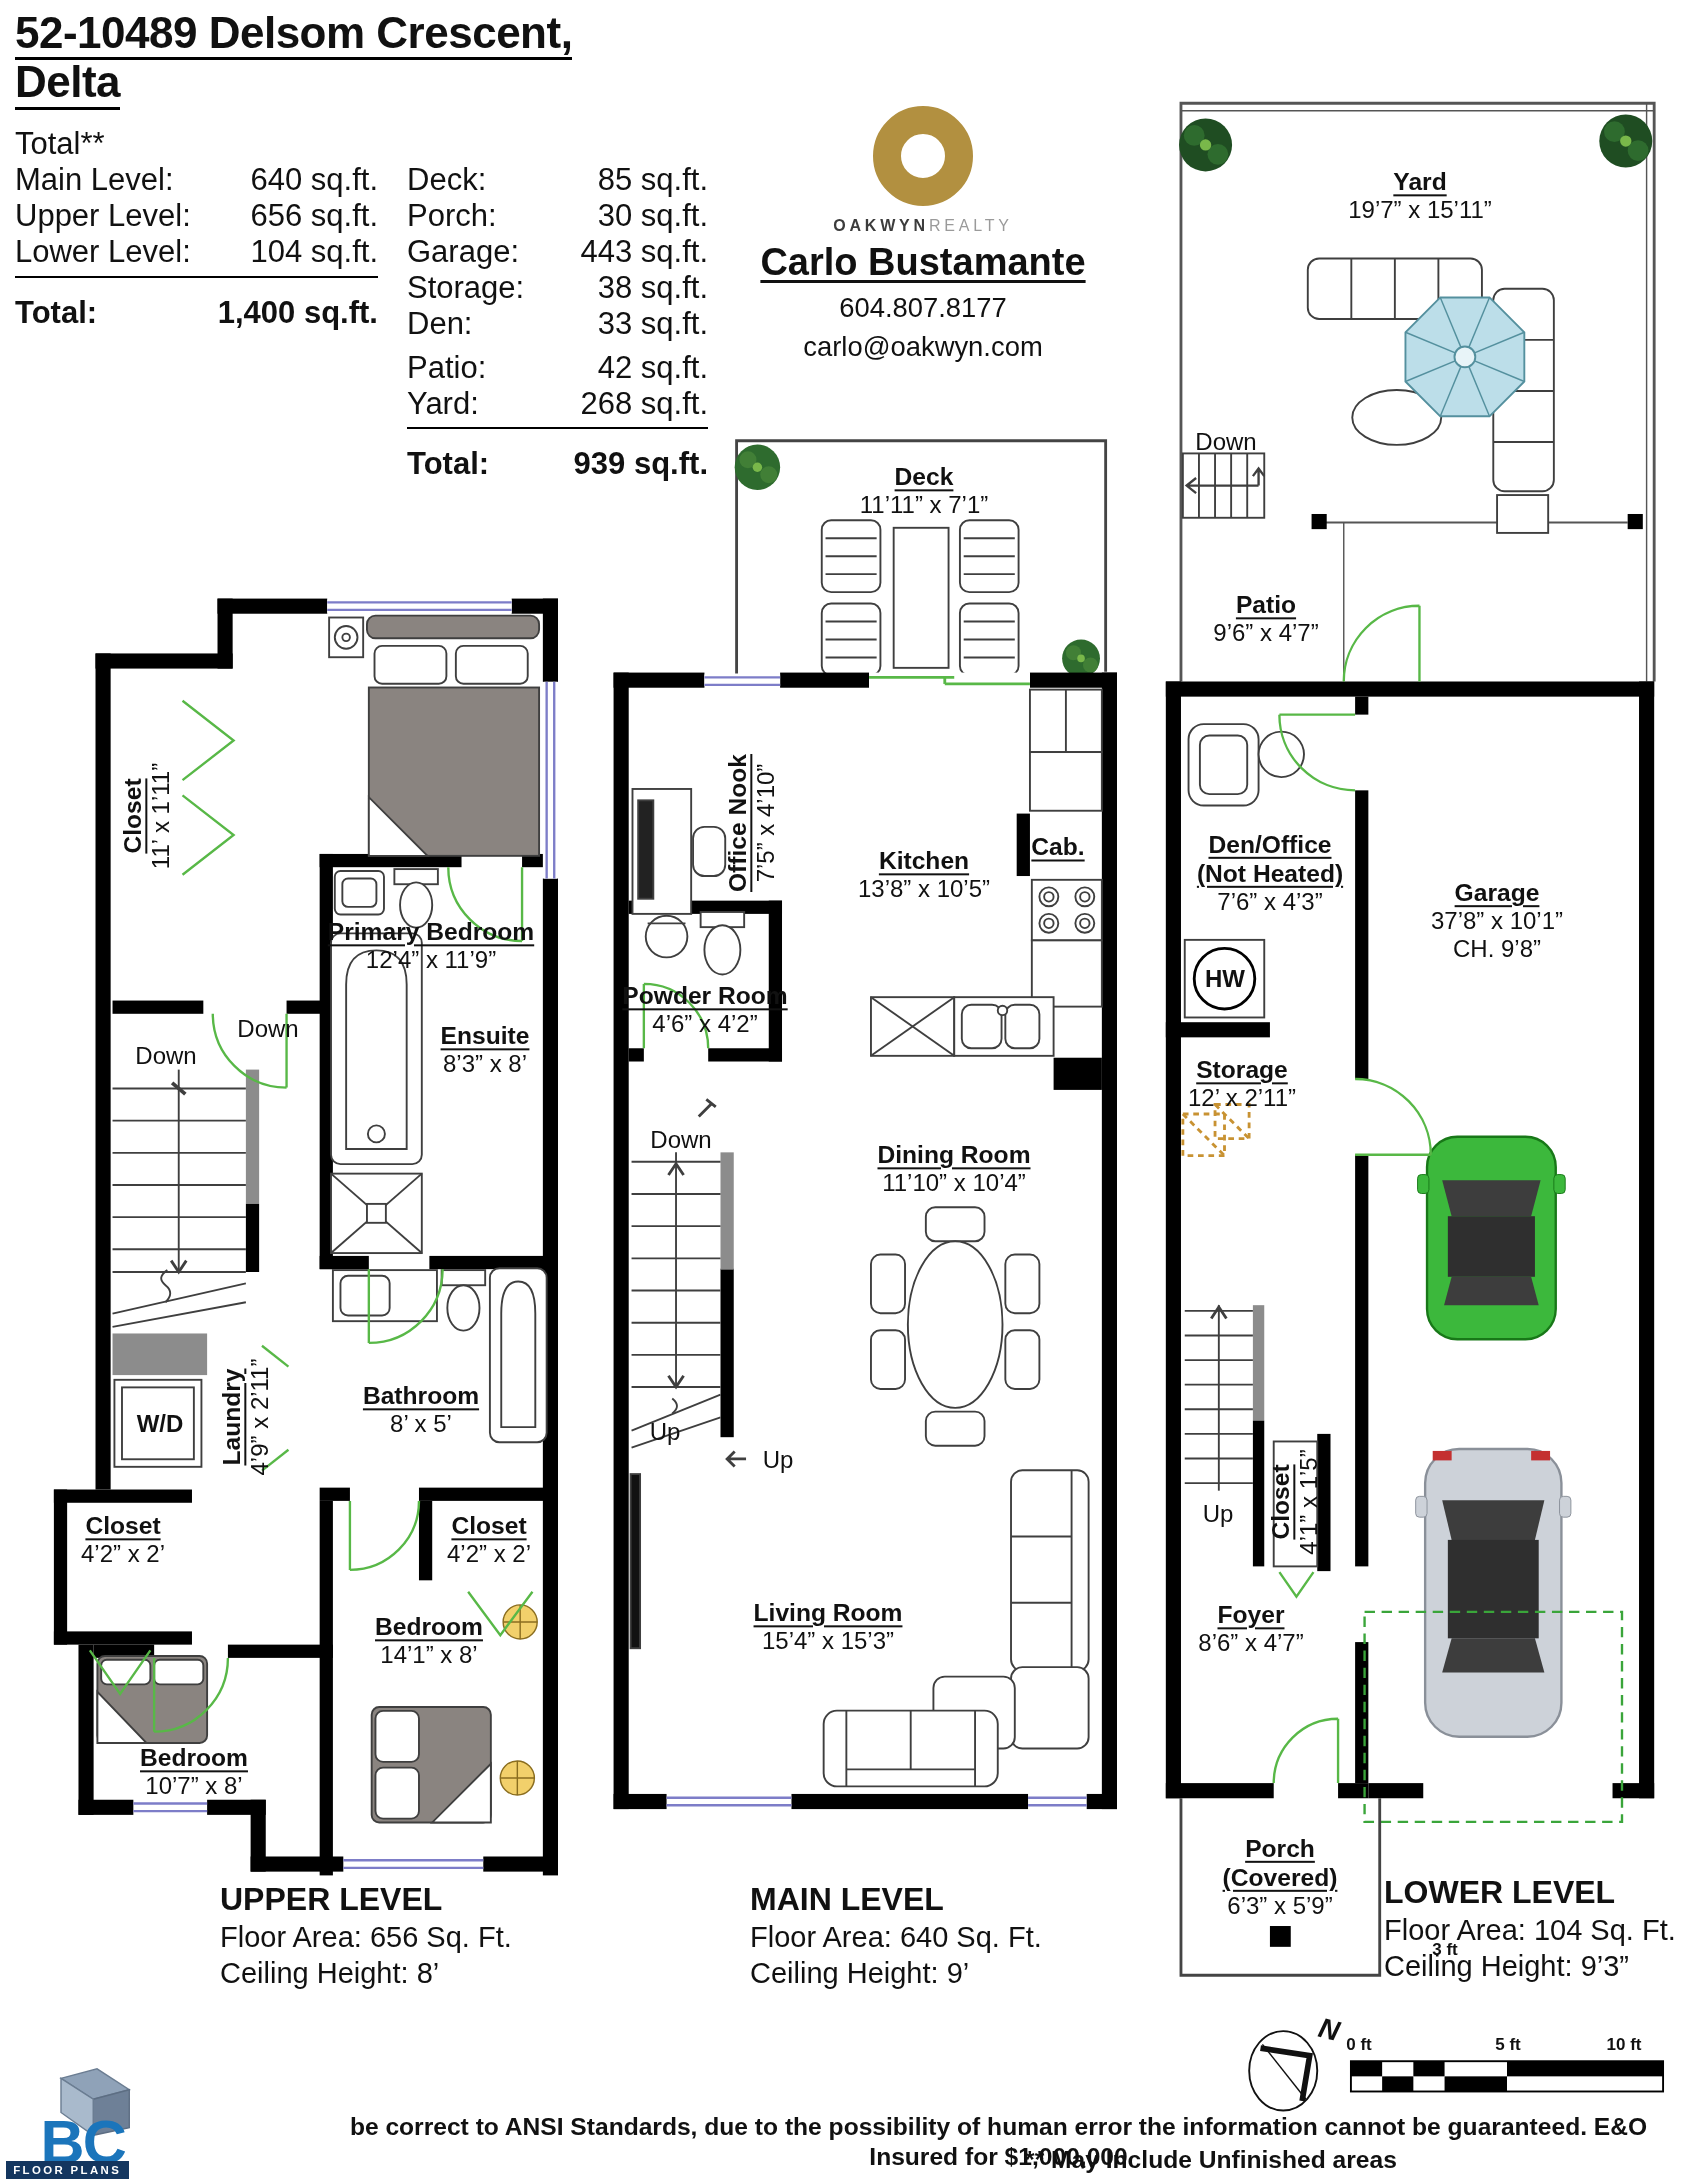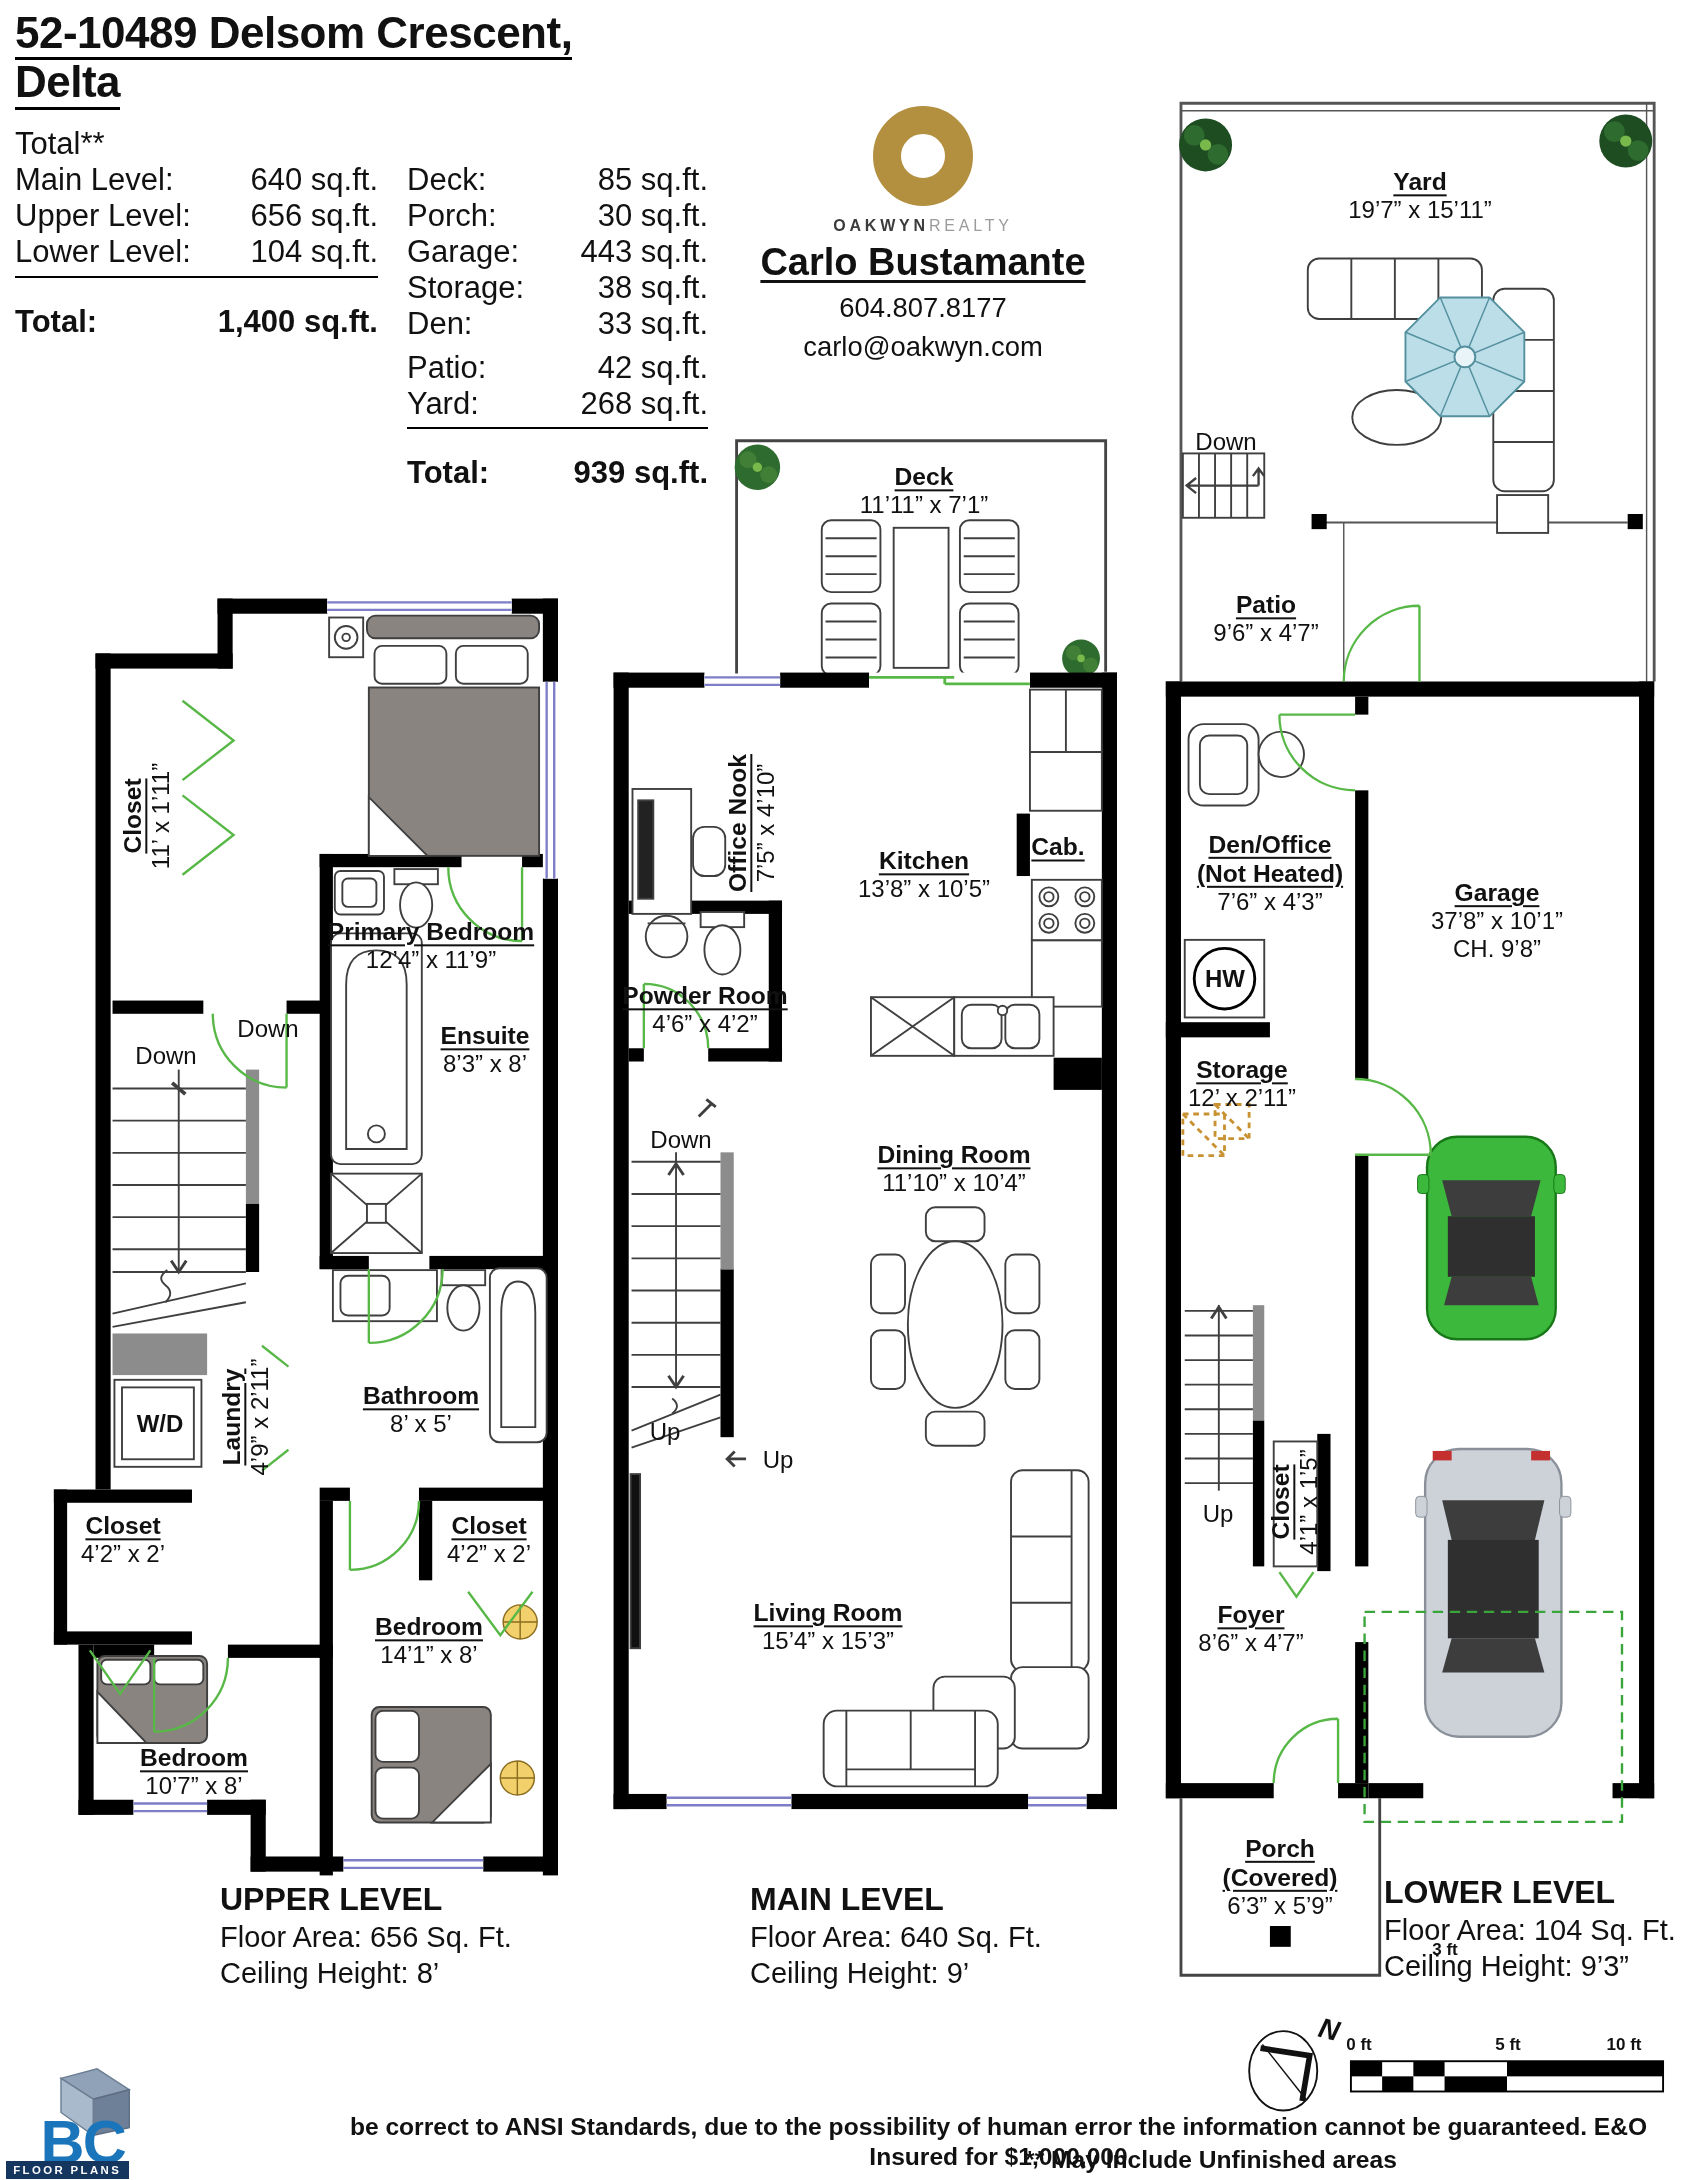--- a/index.html
+++ b/index.html
@@ -3,21 +3,21 @@
 <meta charset="utf-8">
 <style>
   html,body{margin:0;padding:0;background:#fff;}
   body{width:1683px;height:2180px;position:relative;font-family:"Liberation Sans",sans-serif;color:#111;overflow:hidden;}
   .abs{position:absolute;}
   
   .title-line{display:block;font-size:44px;font-weight:bold;letter-spacing:-0.5px;line-height:1.12;}
   .title-line span{border-bottom:3.8px solid #000;padding-bottom:0.9px;}
   .areatable{position:absolute;font-size:31px;}
   .arow{display:flex;justify-content:space-between;height:36px;line-height:36px;}
-  .atotal{border-top:2.8px solid #000;margin-top:5.7px;padding-top:26px;font-weight:bold;display:flex;justify-content:space-between;}
+  .atotal{border-top:2.8px solid #000;margin-top:5.7px;padding-top:17px;font-weight:bold;display:flex;justify-content:space-between;}
   .gap8{height:7.6px;}
   
   .agent{position:absolute;left:748px;top:106px;width:350px;text-align:center;}
   .ring{width:44px;height:44px;border:28px solid #B29040;border-radius:50%;margin:0 auto;}
   .brand{margin-top:11.4px;font-size:16px;letter-spacing:3.8px;font-weight:bold;color:#3c3c3c;}
   .brand .lt{color:#9a9a9a;font-weight:normal;}
   .agent-name{margin-top:5.7px;font-size:38px;font-weight:bold;text-decoration:underline;text-decoration-thickness:2.8px;text-underline-offset:4.7px;}
   .agent-phone,.agent-email{font-size:27.4px;margin-top:7.6px;}
   
   .room-label{position:absolute;transform:translate(-50%,-50%);text-align:center;white-space:nowrap;line-height:1.18;}

